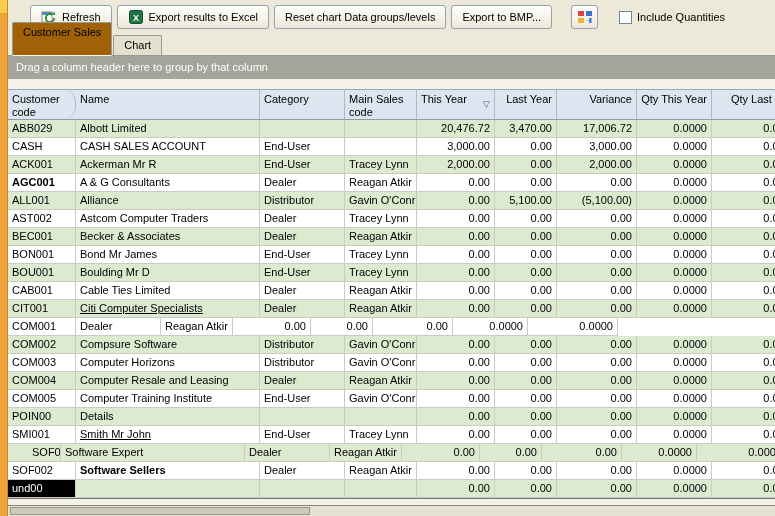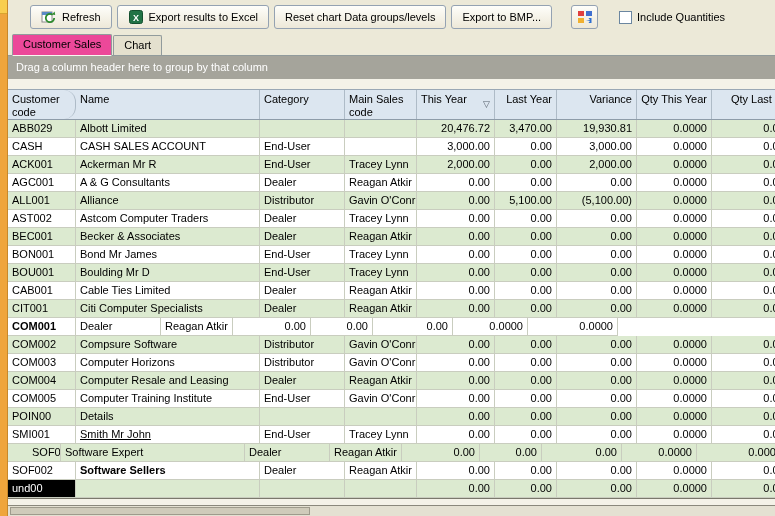--- a/index.html
+++ b/index.html
@@ -15,21 +15,21 @@
   .tbtn{display:inline-flex;align-items:center;gap:5px;height:24px;padding:0 10px;font:inherit;font-size:11px;
         background:linear-gradient(#FEFEFA,#EDE8D8);border:1px solid #94A2B2;border-radius:3px;cursor:pointer;white-space:nowrap}
   .icon-only{width:27px;padding:0;justify-content:center;margin-left:14px}
   .icon{display:inline-flex;width:16px;height:16px;flex:0 0 16px}
   .chk{display:inline-flex;align-items:center;gap:5px;margin-left:16px;cursor:pointer}
   .chk .box{width:13px;height:13px;background:#fff;border:1px solid #6B86A0;display:inline-block}
 
   
   .tabstrip{flex:0 0 22px;height:22px;display:flex;align-items:flex-end;gap:1px;padding-left:4px;background:#ECE9D8;border-bottom:1px solid #919B9C}
   .tab{height:20px;padding:3px 10px 0;border:1px solid #919B9C;border-bottom:none;border-radius:2px 2px 0 0;background:#E4E0CE;cursor:pointer;white-space:nowrap}
-  .tab.active{height:22px;background:#ec4899;margin-bottom:-1px;border-bottom:1px solid #F8F7F0}
+  .tab.active{height:34px;background:#a16207;margin-bottom:-1px;border-bottom:1px solid #F8F7F0}
 
   
   .panel{flex:1;display:flex;flex-direction:column;min-height:0;background:#F4F2E8}
   .groupbar{flex:0 0 23px;height:23px;line-height:23px;background:#A5A49B;color:#fff;padding-left:8px;overflow:hidden;white-space:nowrap}
   .spacer{flex:0 0 10px;height:10px}
   .grid{overflow:hidden;flex:0 0 auto}
   .gh{display:flex;height:31px;background:#DCE6F0;border-top:1px solid #9AA8B5;border-bottom:1px solid #8E9CA9;width:794px}
   .hcell{flex:0 0 auto;display:flex;align-items:flex-start;padding:3px 4px;border-right:1px solid #AEBBC7;line-height:1.15;overflow:hidden;cursor:pointer}
   .hcell.num{justify-content:flex-end;text-align:right}
   .hcell.sorted{justify-content:space-between}
@@ -140,21 +140,21 @@
             </div>
           </div>
         <div class="gb">
             <div class="row alt">
               <div class="cell" style="width: 68px;">ABB029</div>
               <div class="cell" style="width: 184px;">Albott Limited</div>
               <div class="cell" style="width: 85px;"></div>
               <div class="cell" style="width: 72px;"></div>
               <div class="cell num" style="width: 78px;">20,476.72</div>
               <div class="cell num" style="width: 62px;">3,470.00</div>
-              <div class="cell num" style="width: 80px;">19,930.81</div>
+              <div class="cell num" style="width: 80px;">17,006.72</div>
               <div class="cell num" style="width: 75px;">0.0000</div>
               <div class="cell num" style="width: 90px;">0.0000</div>
             </div>
             <div class="row">
               <div class="cell" style="width: 68px;">CASH</div>
               <div class="cell" style="width: 184px;">CASH SALES ACCOUNT</div>
               <div class="cell" style="width: 85px;">End-User</div>
               <div class="cell" style="width: 72px;"></div>
               <div class="cell num" style="width: 78px;">3,000.00</div>
               <div class="cell num" style="width: 62px;">0.00</div>
@@ -167,21 +167,21 @@
               <div class="cell" style="width: 184px;">Ackerman Mr R</div>
               <div class="cell" style="width: 85px;">End-User</div>
               <div class="cell" style="width: 72px;">Tracey Lynn</div>
               <div class="cell num" style="width: 78px;">2,000.00</div>
               <div class="cell num" style="width: 62px;">0.00</div>
               <div class="cell num" style="width: 80px;">2,000.00</div>
               <div class="cell num" style="width: 75px;">0.0000</div>
               <div class="cell num" style="width: 90px;">0.0000</div>
             </div>
             <div class="row">
-              <div class="cell" style="width: 68px;">AGC001</div>
+              <div class="cell" style="width: 68px; font-weight: bold;">AGC001</div>
               <div class="cell" style="width: 184px;">A &amp; G Consultants</div>
               <div class="cell" style="width: 85px;">Dealer</div>
               <div class="cell" style="width: 72px;">Reagan Atkir</div>
               <div class="cell num" style="width: 78px;">0.00</div>
               <div class="cell num" style="width: 62px;">0.00</div>
               <div class="cell num" style="width: 80px;">0.00</div>
               <div class="cell num" style="width: 75px;">0.0000</div>
               <div class="cell num" style="width: 90px;">0.0000</div>
             </div>
             <div class="row alt">
@@ -245,31 +245,31 @@
               <div class="cell" style="width: 85px;">Dealer</div>
               <div class="cell" style="width: 72px;">Reagan Atkir</div>
               <div class="cell num" style="width: 78px;">0.00</div>
               <div class="cell num" style="width: 62px;">0.00</div>
               <div class="cell num" style="width: 80px;">0.00</div>
               <div class="cell num" style="width: 75px;">0.0000</div>
               <div class="cell num" style="width: 90px;">0.0000</div>
             </div>
             <div class="row alt">
               <div class="cell" style="width: 68px;">CIT001</div>
-              <div class="cell" style="width: 184px;">Citi Computer Specialists</div>
-              <div class="cell" style="width: 85px;">Dealer</div>
-              <div class="cell" style="width: 72px;">Reagan Atkir</div>
-              <div class="cell num" style="width: 78px;">0.00</div>
-              <div class="cell num" style="width: 62px;">0.00</div>
-              <div class="cell num" style="width: 80px;">0.00</div>
-              <div class="cell num" style="width: 75px;">0.0000</div>
-              <div class="cell num" style="width: 90px;">0.0000</div>
-            </div>
-            <div class="row">
-              <div class="cell" style="width: 68px; font-weight: bold;">COM001</div>
+              <div class="cell" style="width: 184px; text-decoration: underline;">Citi Computer Specialists</div>
+              <div class="cell" style="width: 85px;">Dealer</div>
+              <div class="cell" style="width: 72px;">Reagan Atkir</div>
+              <div class="cell num" style="width: 78px;">0.00</div>
+              <div class="cell num" style="width: 62px;">0.00</div>
+              <div class="cell num" style="width: 80px;">0.00</div>
+              <div class="cell num" style="width: 75px;">0.0000</div>
+              <div class="cell num" style="width: 90px;">0.0000</div>
+            </div>
+            <div class="row">
+              <div class="cell" style="width: 68px;">COM001</div>
               <div class="cell" style="width: 85px;">Dealer</div>
               <div class="cell" style="width: 72px;">Reagan Atkir</div>
               <div class="cell num" style="width: 78px;">0.00</div>
               <div class="cell num" style="width: 62px;">0.00</div>
               <div class="cell num" style="width: 80px;">0.00</div>
               <div class="cell num" style="width: 75px;">0.0000</div>
               <div class="cell num" style="width: 90px;">0.0000</div>
             </div>
             <div class="row alt">
               <div class="cell" style="width: 68px;">COM002</div>

